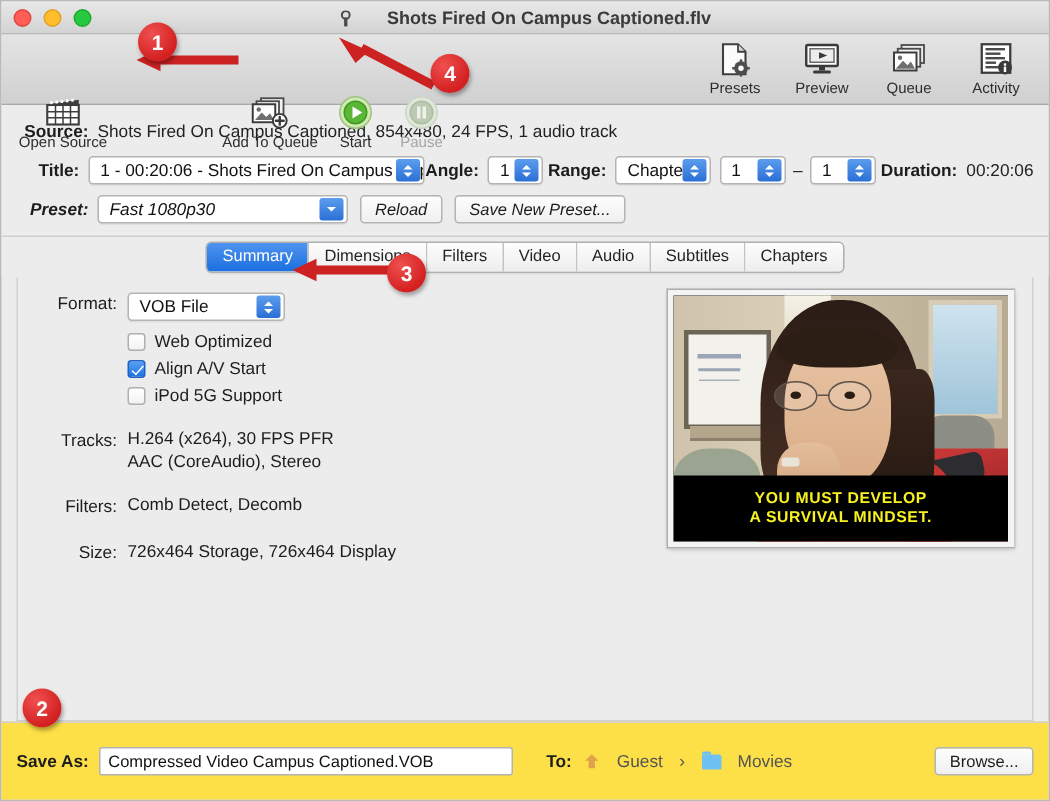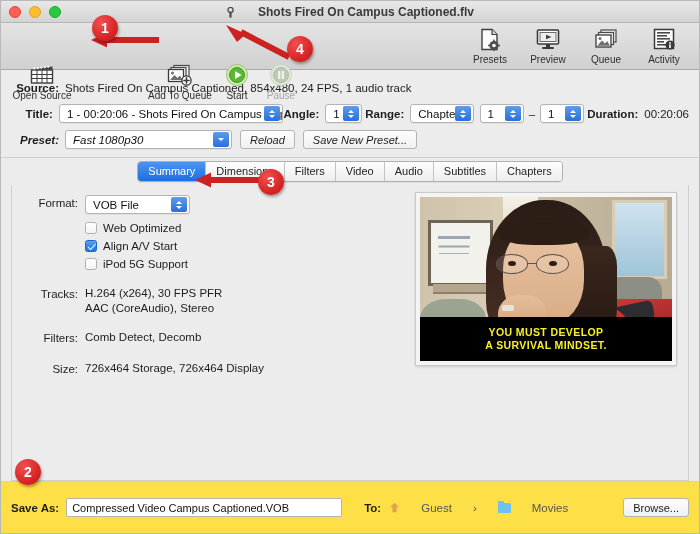--- a/index.html
+++ b/index.html
@@ -173,21 +173,21 @@
     position: absolute; left: 3.5px; top: 1px;
     width: 3px; height: 6.5px;
     border: solid #fff; border-width: 0 1.6px 1.6px 0;
     transform: rotate(42deg);
   }
   .chk .ctext { font-size: 11.5px; color: #1d1d1d; }
 
   
   .preview {
     position: absolute; right: 12px; top: 8px;
-    width: 260px; height: 172px;
+    width: 231px; height: 172px;
     background: #000;
     border: 4px solid #f4f4f4;
     box-shadow: 0 0 0 1px #c8c8c8, 0 1px 3px rgba(0,0,0,.25);
     overflow: hidden;
   }
   .pv-scene { position: absolute; inset: 0; }
   .pv-wallL { position: absolute; left: 0; top: 0; width: 46%; height: 100%;
     background: linear-gradient(to right,#cfc4ab,#ded3ba); }
   .pv-wallR { position: absolute; right: 0; top: 0; width: 56%; height: 100%;
     background: linear-gradient(to right,#c9bda4,#b8ab93); }
@@ -308,21 +308,21 @@
   }
   .saveas-lab { font-size: 11.5px; font-weight: bold; color: #1d1d1d; margin-right: 7px; }
   .textfield {
     width: 276px; height: 19px;
     background: #fff; border: 1px solid #b4b4b4; border-radius: 2px;
     font-size: 11px; color: #111;
     display: flex; align-items: center; padding: 0 5px;
     white-space: nowrap; overflow: hidden;
   }
   .to-lab { font-size: 11.5px; font-weight: bold; color: #1d1d1d; margin: 0 8px 0 22px; }
-  .path { display: flex; align-items: center; gap: 21px; font-size: 11.5px; color: #555; }
+  .path { display: flex; align-items: center; gap: 11px; font-size: 11.5px; color: #555; }
   .home-ic {
     width: 11px; height: 11px; display: inline-block;
   }
   .folder-ic {
     width: 13px; height: 10px; background: #6fc0f3; border-radius: 1px 2px 1px 1px;
     position: relative; display: inline-block;
   }
   .folder-ic::before {
     content: ""; position: absolute; left: 0; top: -2px;
     width: 6px; height: 2px; background: #6fc0f3; border-radius: 1px 1px 0 0;

